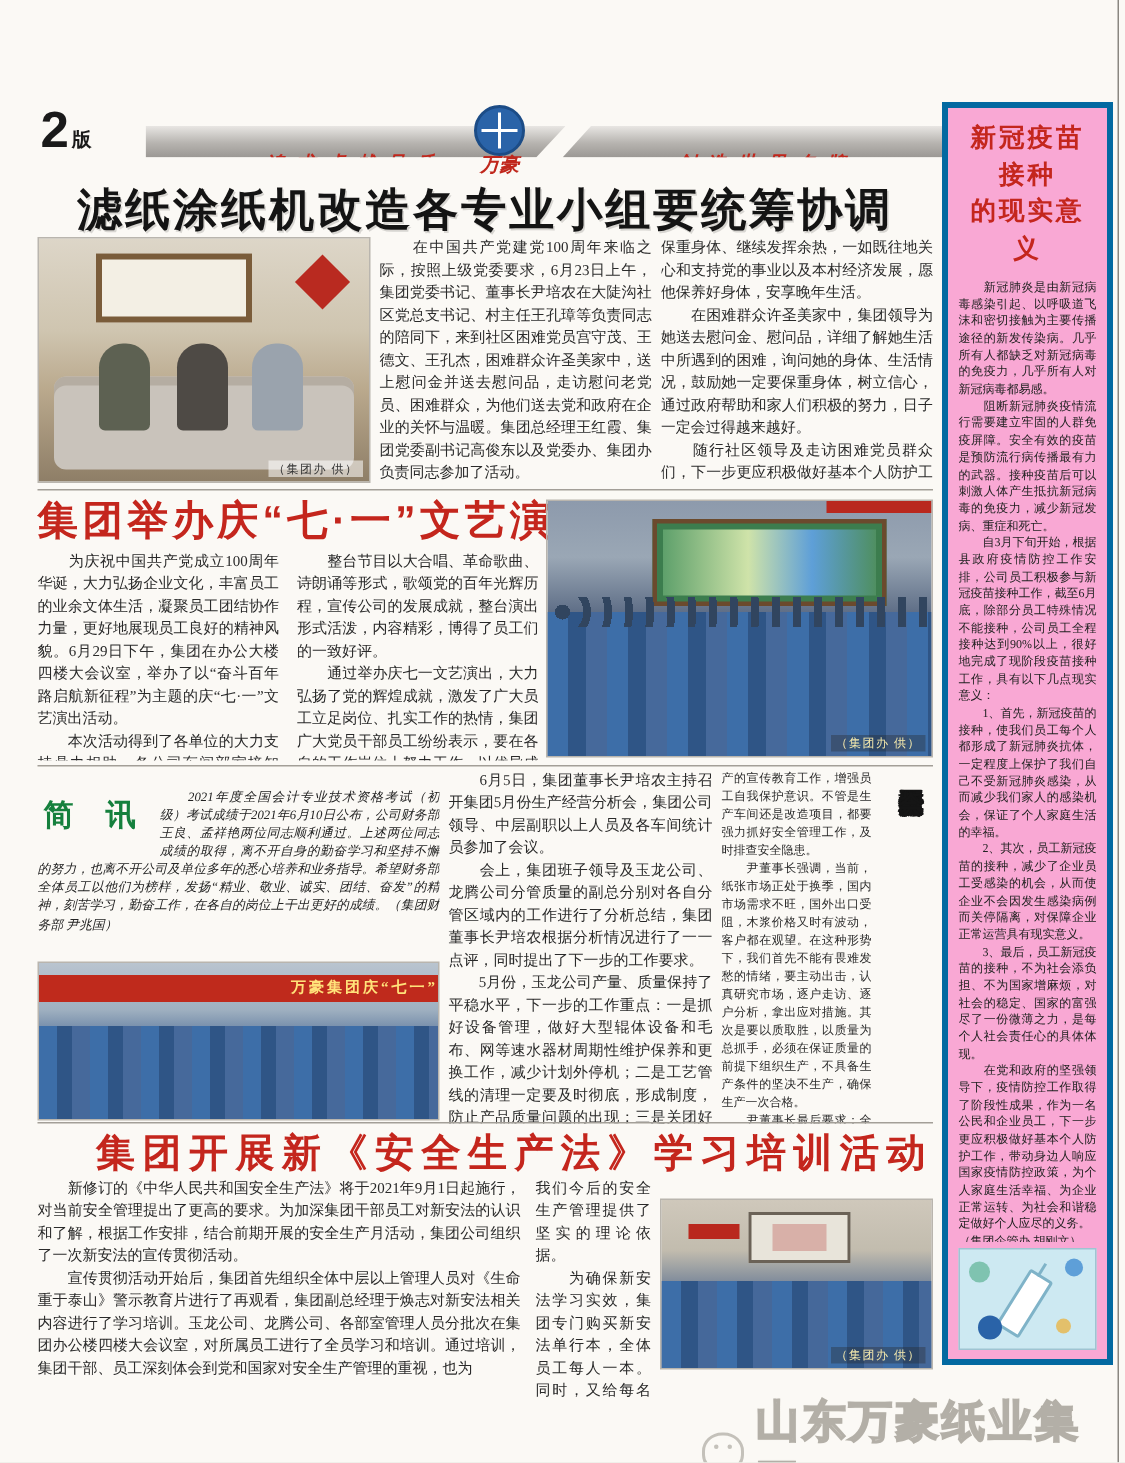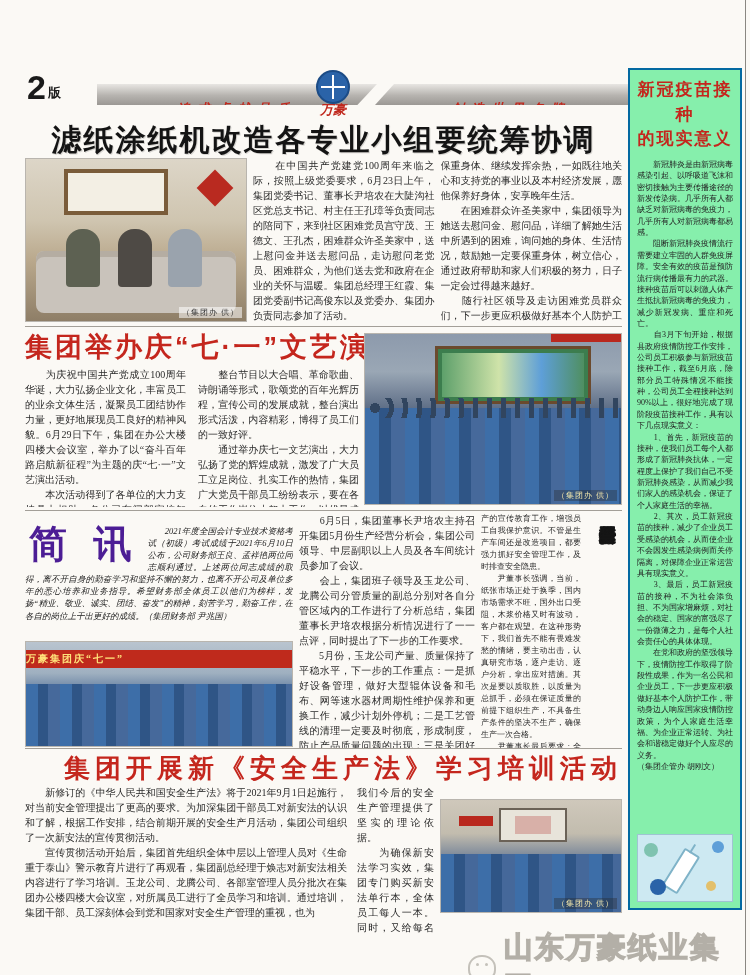--- a/index.html
+++ b/index.html
@@ -59,25 +59,25 @@
   .crowd::before{content:"";position:absolute;top:-10px;left:0;width:100%;height:20px;
          background:repeating-radial-gradient(circle at 10px 10px,#31455f 0 5px,transparent 5px 14px);}
   .sec2-cols{position:absolute;left:0;top:36px;width:334px;height:140px;display:flex;gap:12px;}
   .sec2-cols .txt{flex:1;height:140px;}
 
   
   .sec3{position:absolute;left:25px;top:513px;width:597px;height:236px;display:flex;gap:6px;}
   .briefs{width:268px;flex-shrink:0;display:flex;flex-direction:column;}
   .briefs-text{height:124px;overflow:hidden;font-style:italic;font-size:8.5px;line-height:1.42;
                text-align:justify;white-space:pre-line;}
-  .briefs-title{float:left;color:#4c1d95;font-family:"Liberation Sans",sans-serif;font-weight:900;
-                font-size:38px;letter-spacing:8px;line-height:34px;margin:2px 8px 2px 4px;font-style:normal;}
+  .briefs-title{float:left;color:#15803d;font-family:"Liberation Sans",sans-serif;font-weight:900;
+                font-size:20px;letter-spacing:8px;line-height:34px;margin:2px 8px 2px 4px;font-style:normal;}
   .photo-group{margin-top:4px;width:266px;height:104px;}
   .banner{position:absolute;left:0;top:8px;width:100%;height:18px;background:#bf2a1c;
-          color:#ffe27a;font-size:10px;font-weight:bold;text-align:left;line-height:18px;letter-spacing:2px;}
+          color:#ffe27a;font-size:10px;font-weight:bold;text-align:right;line-height:18px;letter-spacing:2px;}
   .photo-group-bg{position:absolute;inset:0;background:linear-gradient(180deg,#b9c4cf 0%,#9fb0c0 30%,#37598a 60%,#2e4c77 100%);}
   .group-crowd{position:absolute;bottom:0;left:0;width:100%;height:62px;
        background:repeating-linear-gradient(90deg,#3d6ea8 0 12px,#2f5586 12px 22px,#46699b 22px 34px);}
   .acol1{width:176px;flex-shrink:0;height:236px;}
   .acol2{width:100px;flex-shrink:0;height:236px;font-size:8px;}
   .vtitle{width:38px;flex-shrink:0;height:236px;writing-mode:vertical-rl;text-orientation:upright;
           font-family:"Liberation Sans",sans-serif;font-weight:900;font-size:17px;line-height:36px;
           letter-spacing:0px;color:#151515;text-align:justify;}
 
   
@@ -96,22 +96,22 @@
 
   
   .brand{position:absolute;left:468px;top:928px;display:flex;align-items:center;gap:8px;}
   .wc-icon{width:24px;height:22px;border:2px solid #c4c1ba;border-radius:48% 48% 42% 42%;position:relative;}
   .wc-icon::before,.wc-icon::after{content:"";position:absolute;top:6px;width:3px;height:3px;border-radius:50%;background:#c4c1ba;}
   .wc-icon::before{left:6px;} .wc-icon::after{right:6px;}
   .brand-text{font-family:"Liberation Sans",sans-serif;font-weight:900;font-size:29px;letter-spacing:2px;
               color:#eceae5;-webkit-text-stroke:1.2px #b3afa7;text-shadow:0 0 1px #b3afa7;}
 
   
-  .sidebar{position:absolute;left:628px;top:68px;width:114px;height:842px;border:2px solid #0369a1;
-           background:#86efac;padding:8px 7px 6px;box-sizing:border-box;display:flex;flex-direction:column;}
+  .sidebar{position:absolute;left:628px;top:68px;width:114px;height:842px;border:4px solid #0369a1;
+           background:#f9a8d4;padding:8px 7px 6px;box-sizing:border-box;display:flex;flex-direction:column;}
   .sb-title{color:#c4261d;font-family:"Liberation Sans",sans-serif;font-weight:900;font-size:17px;
             line-height:1.45;text-align:center;letter-spacing:2px;}
   .sb-body{margin-top:7px;flex:1;overflow:hidden;font-size:8px;line-height:1.42;text-align:justify;white-space:pre-line;}
   .sb-illus{margin-top:4px;height:66px;background:#cde9f2;position:relative;overflow:hidden;border:1px solid #9fc4d2;}
   .syringe{position:absolute;left:34px;top:14px;width:14px;height:40px;background:#fff;border:2px solid #7fb3c8;
            transform:rotate(32deg);border-radius:2px;}
   .syringe::after{content:"";position:absolute;left:4px;top:-10px;width:2px;height:10px;background:#7fb3c8;}
   .virus{position:absolute;border-radius:50%;}
 </style>
 </head>

